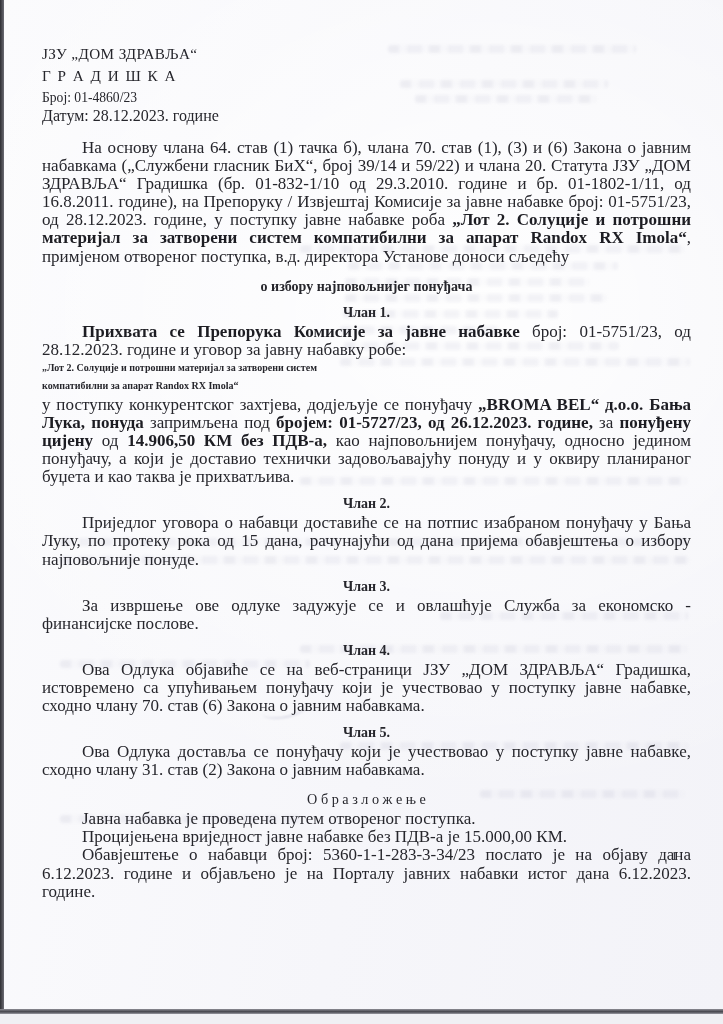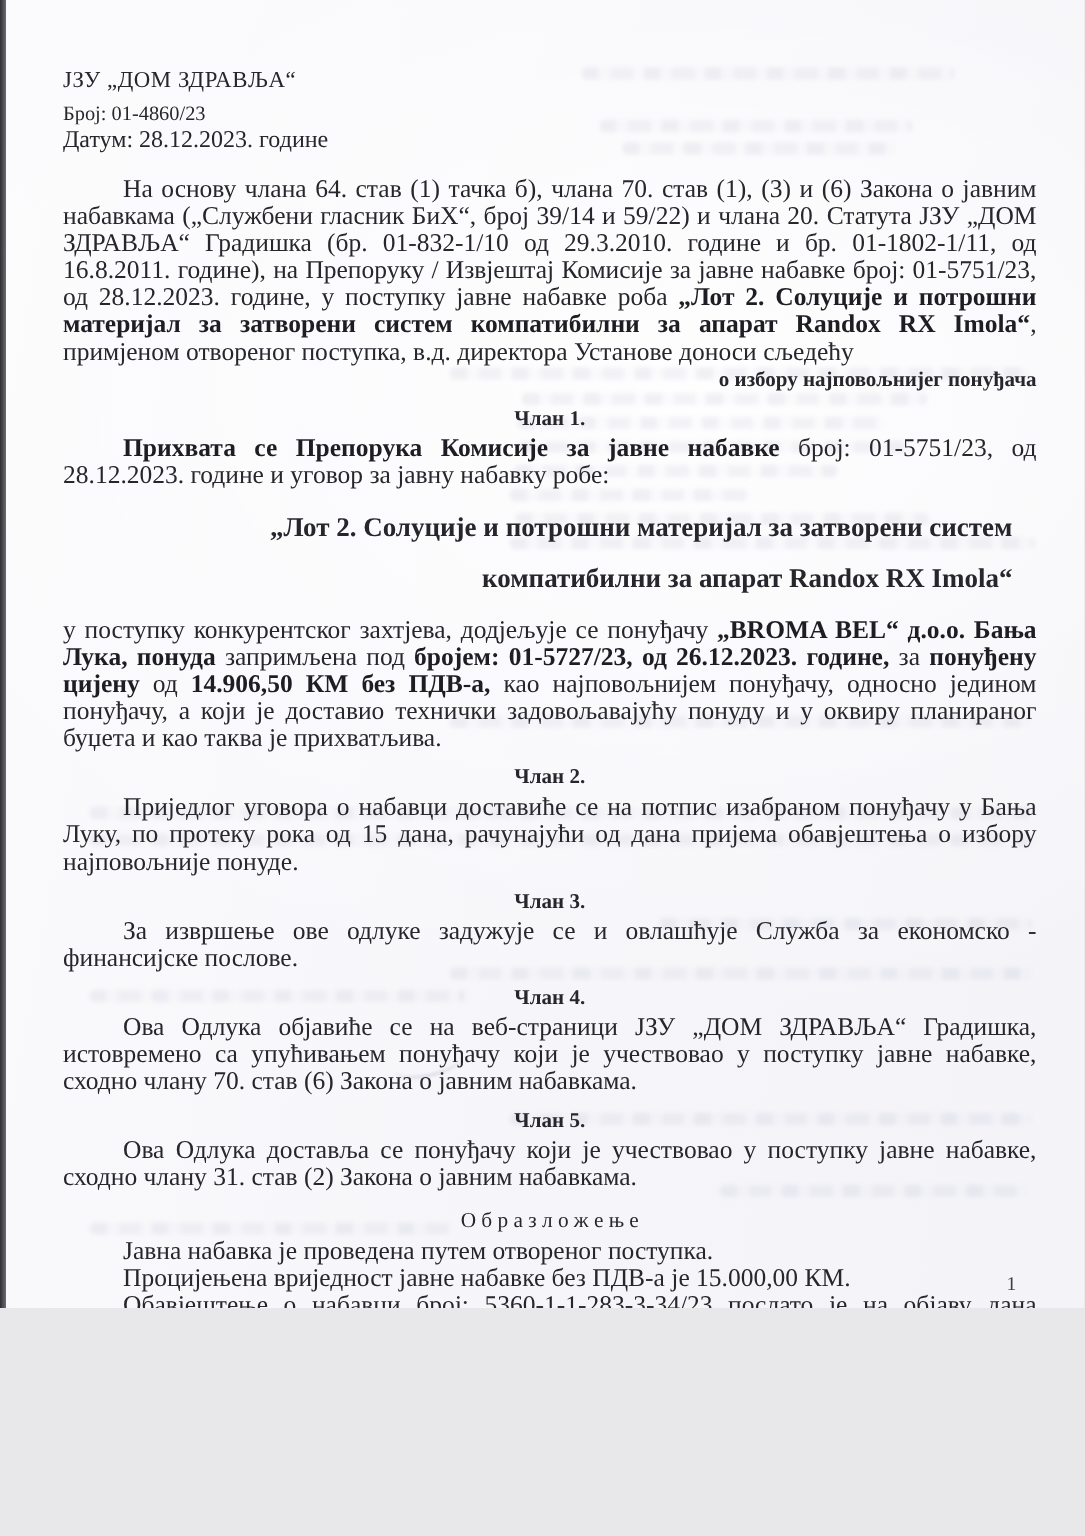--- a/index.html
+++ b/index.html
@@ -1,19 +1,19 @@
 <!DOCTYPE html>
 <html lang="sr"><head>
 <meta charset="utf-8">
 <style>
   html, body { margin: 0; padding: 0; background: #e8e8eb; }
   .scan {
     position: relative;
     width: 723px;
-    height: 872px;
+    height: 1024px;
     margin: 0 auto;
     overflow: hidden;
     background:
       radial-gradient(ellipse 120% 70% at 65% 30%, rgba(255,255,255,.9), rgba(244,244,249,0) 70%),
       linear-gradient(100deg, #fbfbfd 0%, #f6f6fa 55%, #f3f3f8 100%);
     font-family: "Liberation Serif", "DejaVu Serif", serif;
     color: #26262c;
   }
   
   .edge-left {
@@ -39,23 +39,23 @@
   .para {
     margin: 0; text-align: justify; text-indent: 40px;
     font-size: 17px; line-height: 18.1px;
   }
   .para.noindent { text-indent: 0; }
   .intro { margin-top: 15px; }
   .title {
     margin: 13px 0 0; text-align: center; font-weight: bold;
     font-size: 14.6px; letter-spacing: .5px;
   }
-  .subtitle { margin: 2px 0 0; text-align: right; font-weight: bold; font-size: 14px; }
+  .subtitle { margin: 13px 0 0; text-align: center; font-weight: bold; font-size: 14px; }
   .chlan { margin: 9px 0 1px; text-align: center; font-weight: bold; font-size: 14px; line-height: 18px; }
-  .lot-line { margin: 16px; text-align: right; font-weight: bold; font-size: 18px; line-height: 18.5px; }
+  .lot-line { margin: 0; text-align: left; font-weight: bold; font-size: 10px; line-height: 18.5px; }
   .rat-heading { margin: 12px 0 2px; text-align: center; font-weight: normal; font-size: 14.2px; }
   .b { font-weight: bold; color: #1d1d23; }
   .page-num {
     position: absolute; left: 671px; top: 848px;
     font-size: 13px; color: #3c3c44;
   }
   
   .ghost {
     position: absolute; pointer-events: none;
     height: 8px; border-radius: 3px;
@@ -97,20 +97,21 @@
   <div class="ghost" style="left:60px; top:660px; width:250px;"></div>
   <div class="ghost" style="left:340px; top:742px; width:348px;"></div>
   <div class="ghost" style="left:480px; top:790px; width:205px;"></div>
   <div class="ghost" style="left:60px; top:815px; width:240px;"></div>
   <div class="ghost-squiggle" style="left:262px; top:700px;"></div>
 
   <div class="content">
 
     <div>
       <div class="hdr1">ЈЗУ „ДОМ ЗДРАВЉА“</div>
+      <div class="hdr2">Г Р А Д И Ш К А</div>
       <div class="hdr3">Број: 01-4860/23</div>
       <div class="hdr4">Датум: 28.12.2023. године</div>
     </div>
 
     <p class="para intro"><span>На основу члана 64. став (1) тачка б), члана 70. став (1), (3) и (6) Закона о јавним набавкама („Службени гласник БиХ“, број 39/14 и 59/22) и члана 20. Статута ЈЗУ „ДОМ ЗДРАВЉА“ Градишка (бр. 01-832-1/10 од 29.3.2010. године и бр. 01-1802-1/11, од 16.8.2011. године), на Препоруку / Извјештај Комисије за јавне набавке број: 01-5751/23, од 28.12.2023. године, у поступку јавне набавке роба </span><span class="b">„Лот 2. Солуције и потрошни материјал за затворени систем компатибилни за апарат Randox RX Imola“</span><span>, примјеном отвореног поступка, в.д. директора Установе доноси сљедећу</span></p>
 
     <h3 class="subtitle">о избору најповољнијег понуђача</h3>
 
     <section>
       <h4 class="chlan">Члан 1.</h4>

